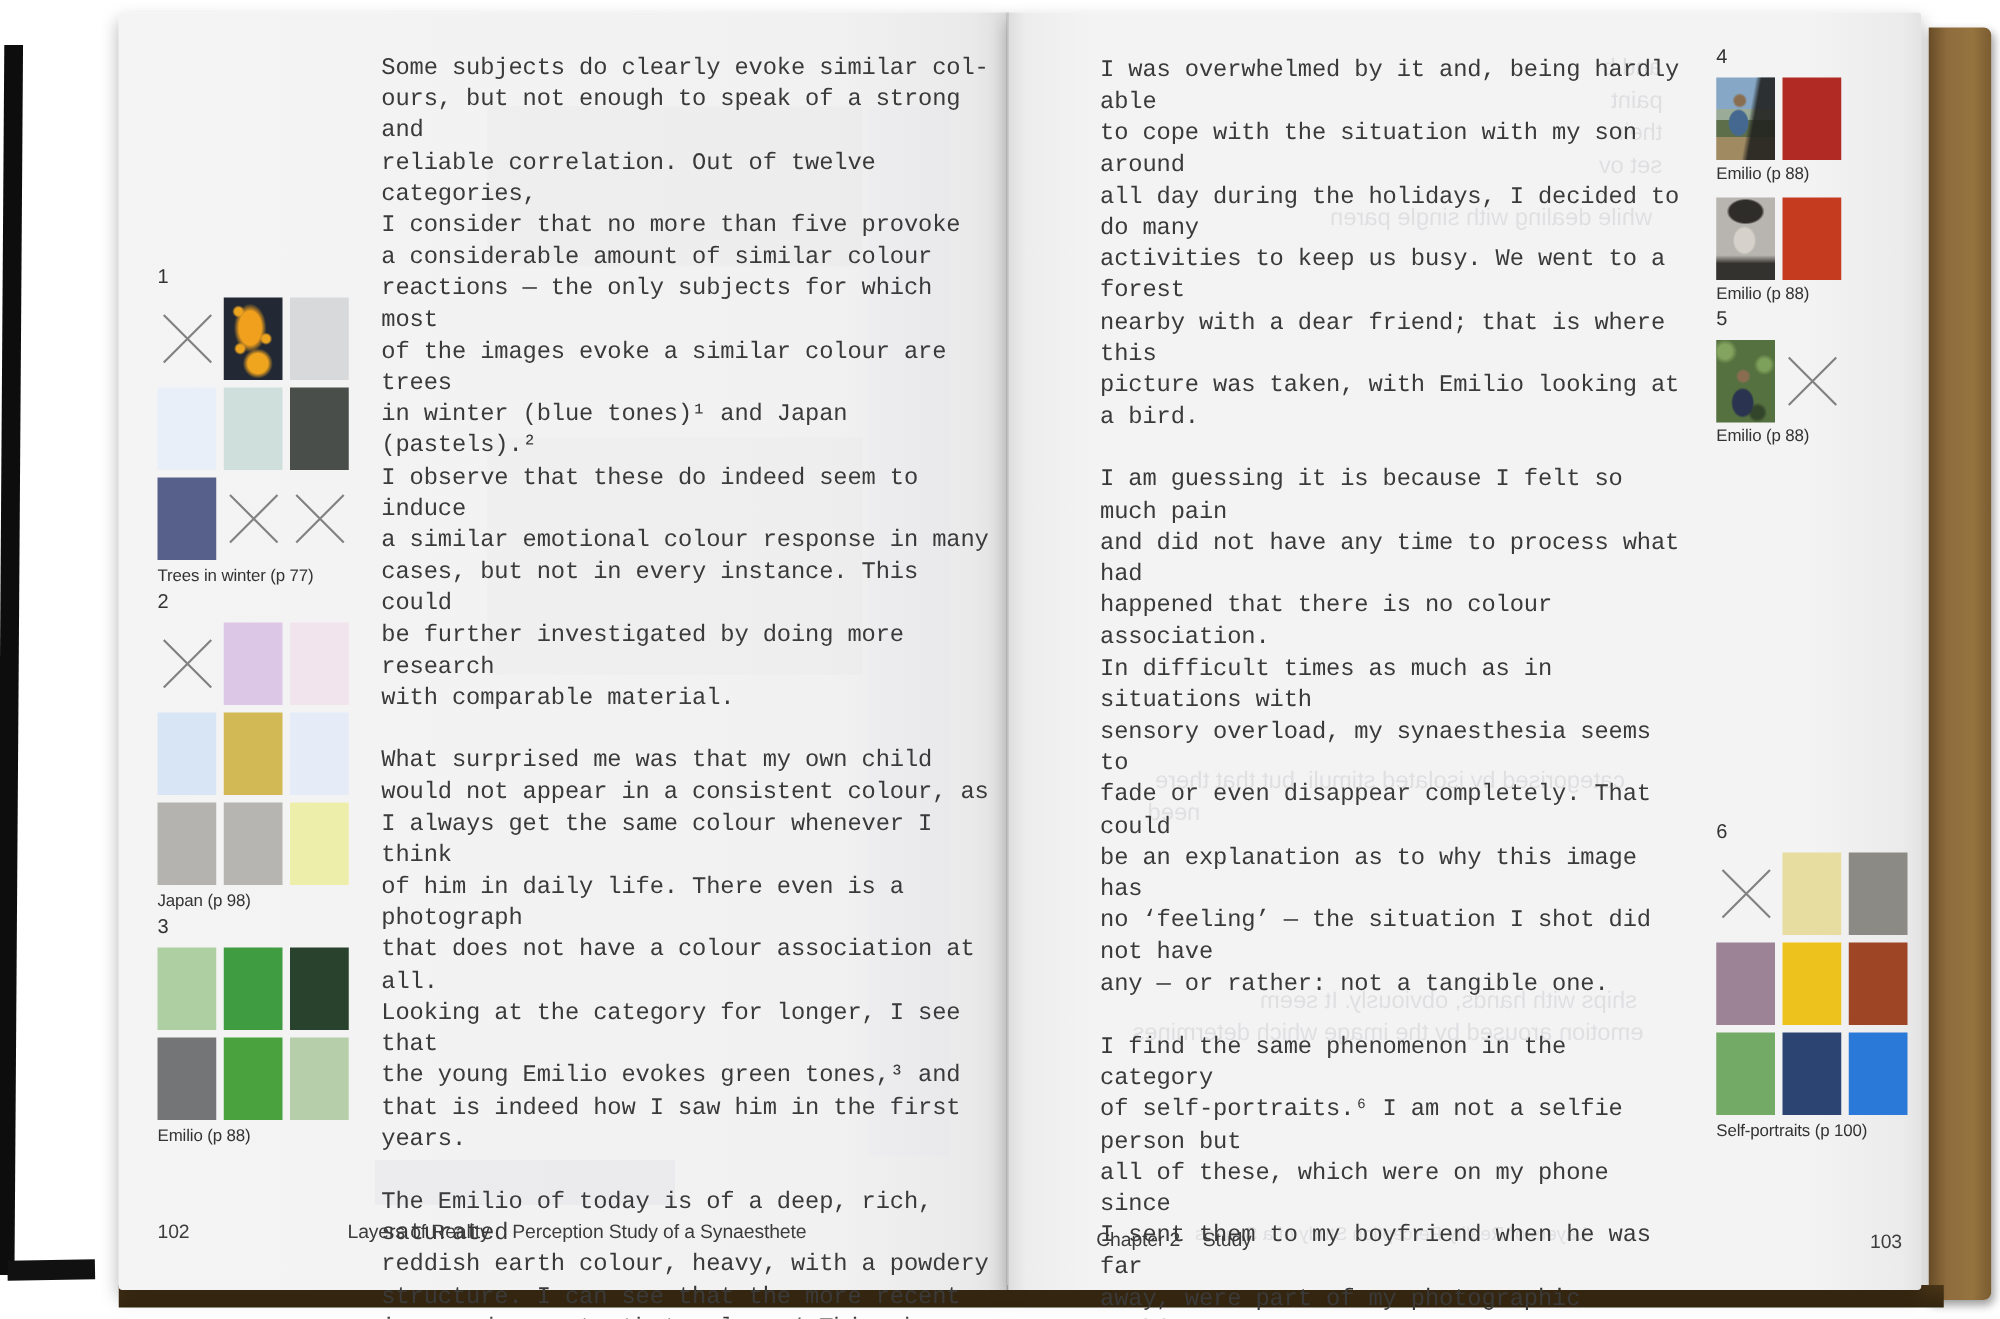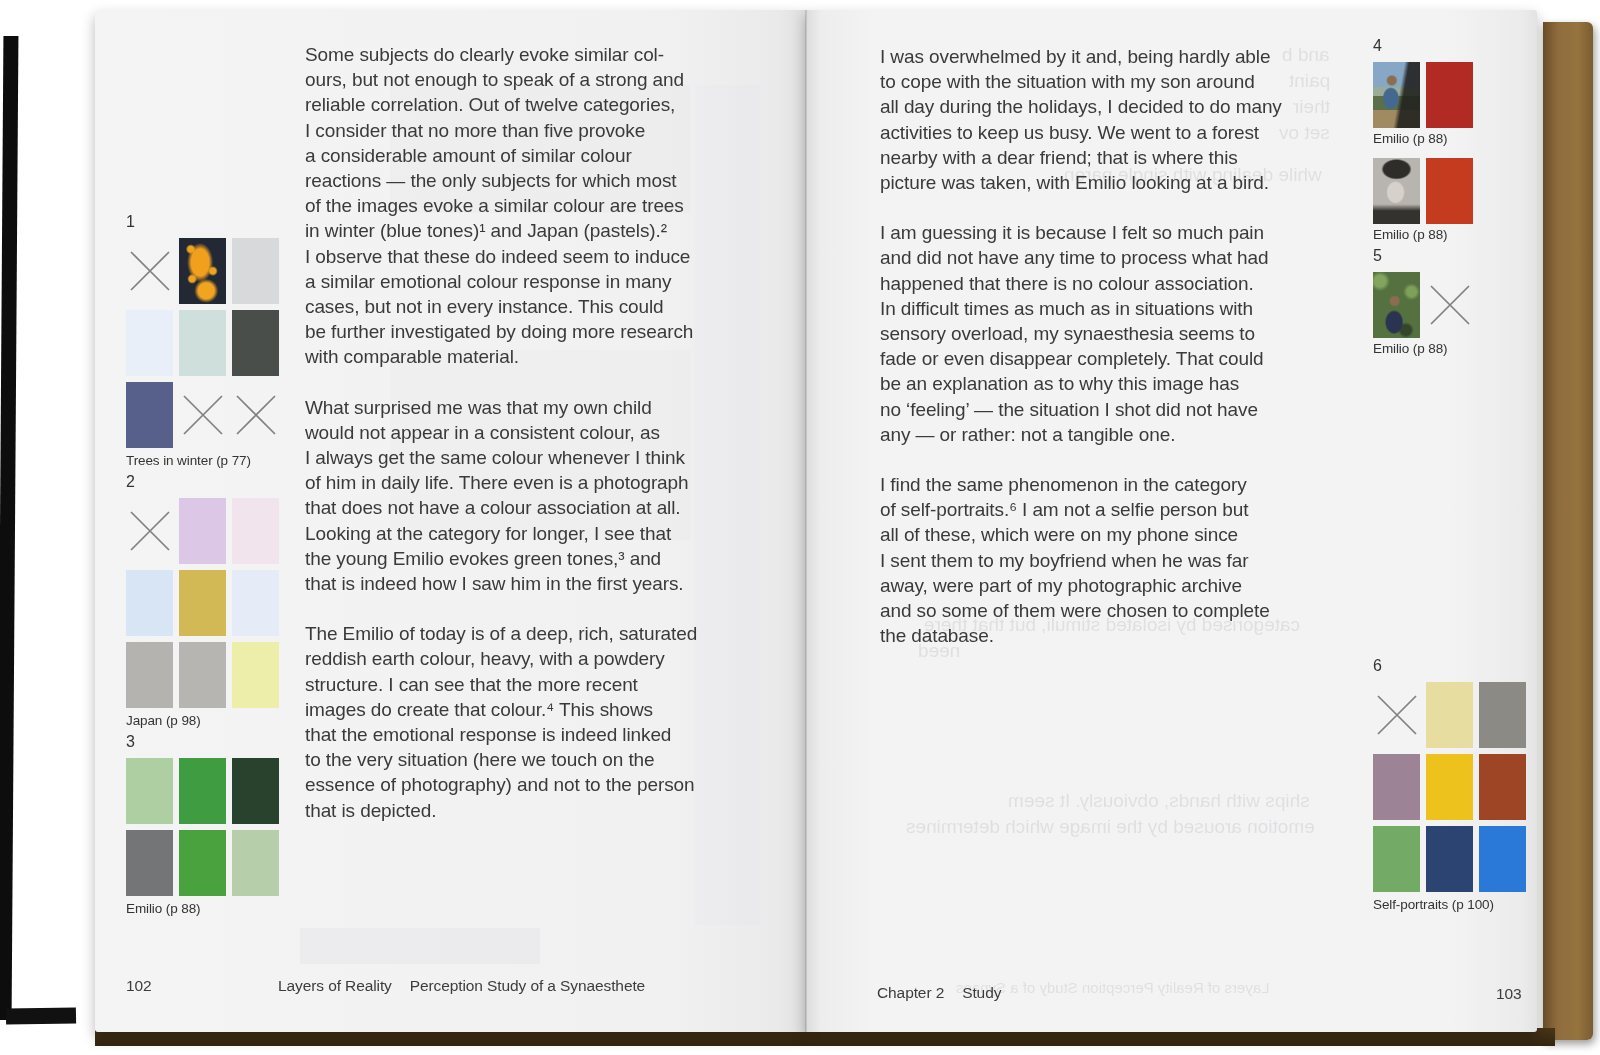--- a/index.html
+++ b/index.html
@@ -23,21 +23,21 @@
   .page-left{left:95px;width:711px;border-radius:3px 0 0 3px;
      background:linear-gradient(90deg,#f5f4f5 0%,#f2f1f2 80%,#ebeaeb 96%,#dfdedf 100%);
      box-shadow:0 6px 14px rgba(0,0,0,.28);}
   .page-right{left:806px;width:731px;border-radius:0 3px 3px 0;
      background:linear-gradient(90deg,#dddcdd 0%,#eeedee 2%,#f4f3f4 9%,#f4f3f4 88%,#ecebec 98%,#e4e3e4 100%);
      box-shadow:0 6px 14px rgba(0,0,0,.28);}
   .spine-line{position:absolute;left:805px;top:10px;width:2px;height:1022px;background:rgba(120,120,120,.25);}
 
   
   .body-col{position:absolute;font-size:19px;line-height:25.2px;letter-spacing:-0.1px;color:#3a3a3a;}
-  .body-col p{margin:0 0 25px 0;white-space:pre-line;}
+  .body-col p{margin:0 0 25px 0;white-space:pre-line;font-family:Liberation Mono, monospace;}
   .body-left{left:305px;top:42px;width:495px;}
   .body-right{left:880px;top:44px;width:465px;}
 
   .num{font-size:16px;line-height:20px;color:#333;margin-bottom:6px;}
   .slabel{font-size:13.5px;line-height:15px;color:#333;margin-top:5px;letter-spacing:-0.1px;}
 
   
   .swatch-block{position:absolute;width:160px;}
   .sgrid{display:grid;grid-template-columns:repeat(3,47px);grid-auto-rows:66px;gap:6px;}
   .cell{width:47px;height:66px;}

